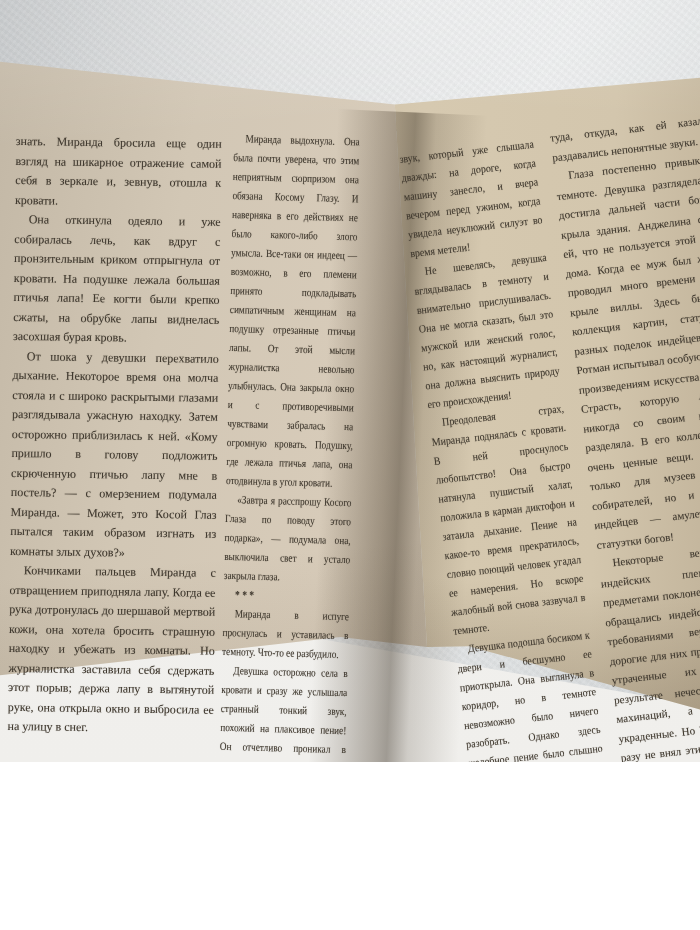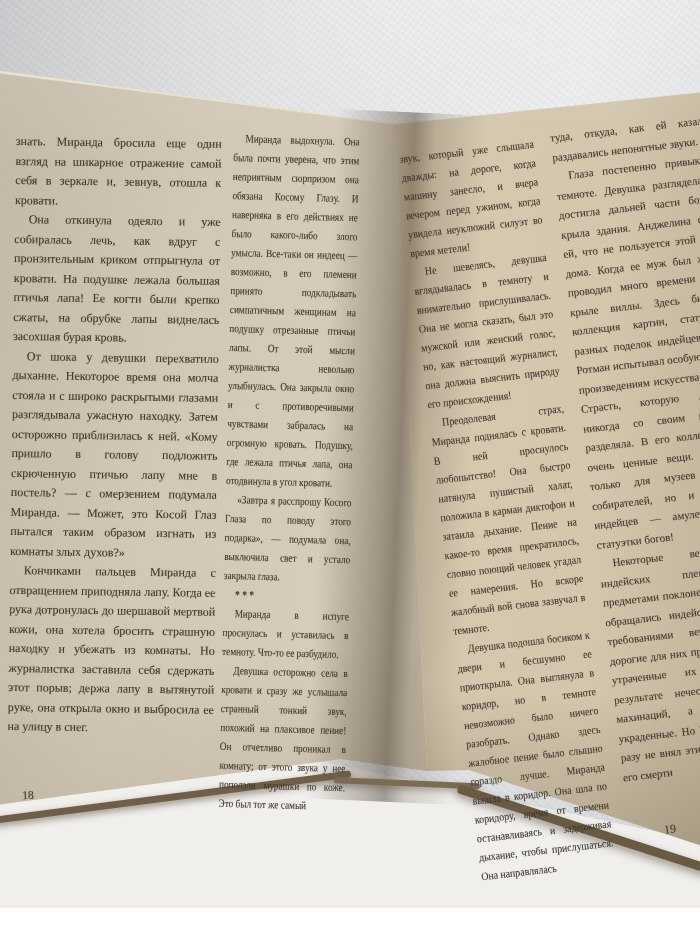--- a/index.html
+++ b/index.html
@@ -1,17 +1,17 @@
 <!DOCTYPE html>
 <html lang="ru"><head>
 <meta charset="utf-8">
 <style>
   html,body{margin:0;padding:0;}
   .photo{
-    position:relative;width:700px;height:908px;overflow:hidden;
+    position:relative;width:700px;height:762px;overflow:hidden;
     background:
       radial-gradient(ellipse 120% 80% at 60% -10%, rgba(255,255,255,.55), rgba(255,255,255,0) 60%),
       linear-gradient(115deg, #c3c6c8 0%, #dadcdd 28%, #e6e8e9 55%, #dcdfe0 80%, #cfd2d4 100%);
     font-family:"Liberation Serif","DejaVu Serif",serif;
   }
   
   .wall-texture{
     position:absolute;inset:0;
     background:
       repeating-linear-gradient(37deg, rgba(255,255,255,.05) 0 3px, rgba(150,150,150,.04) 3px 6px),

